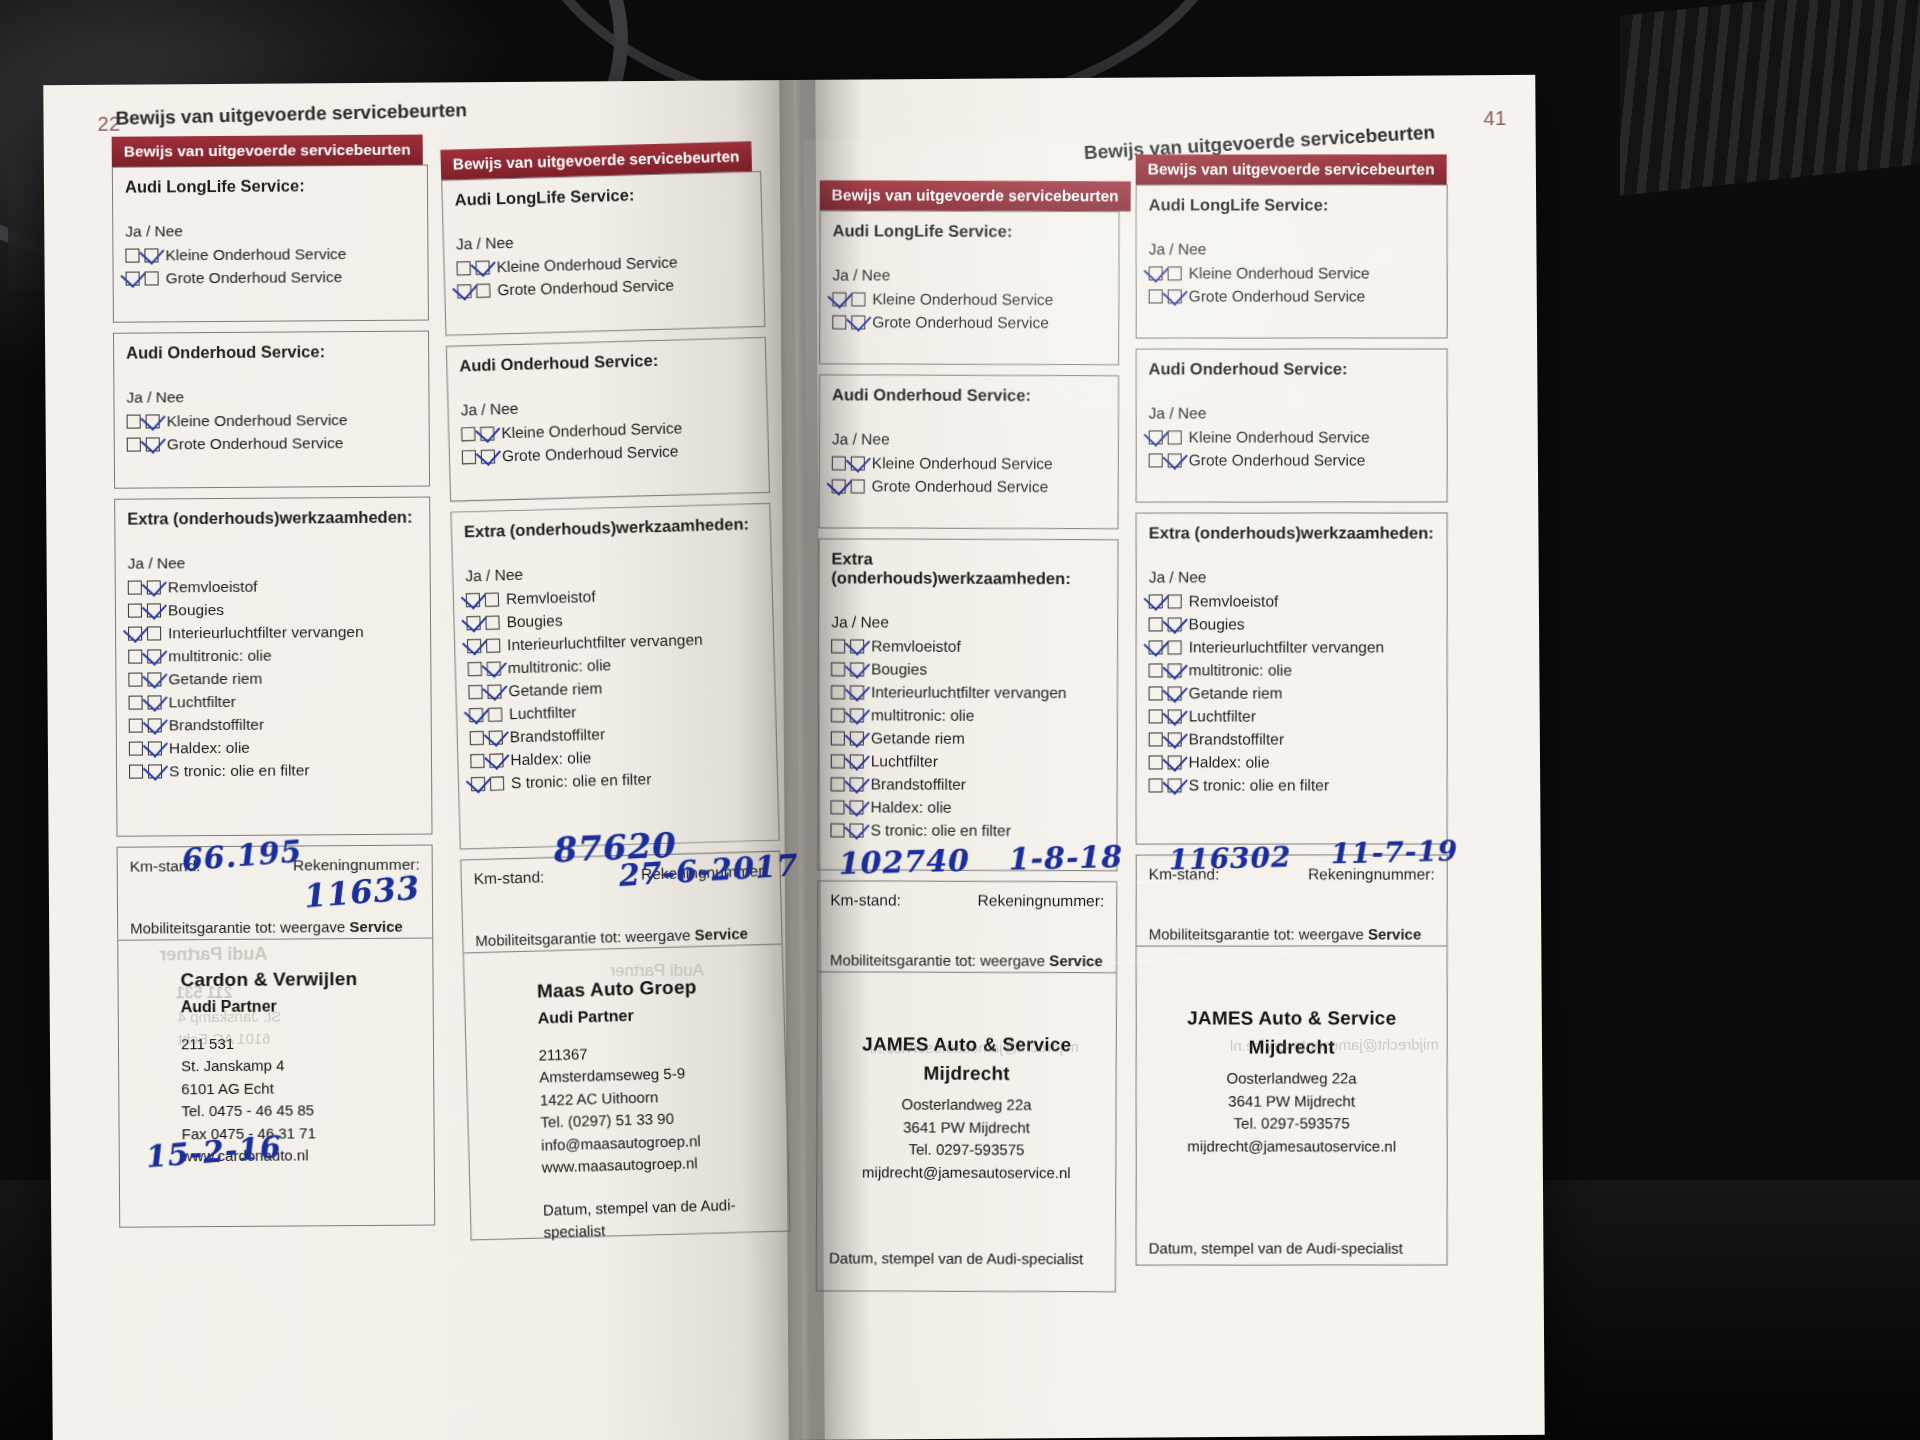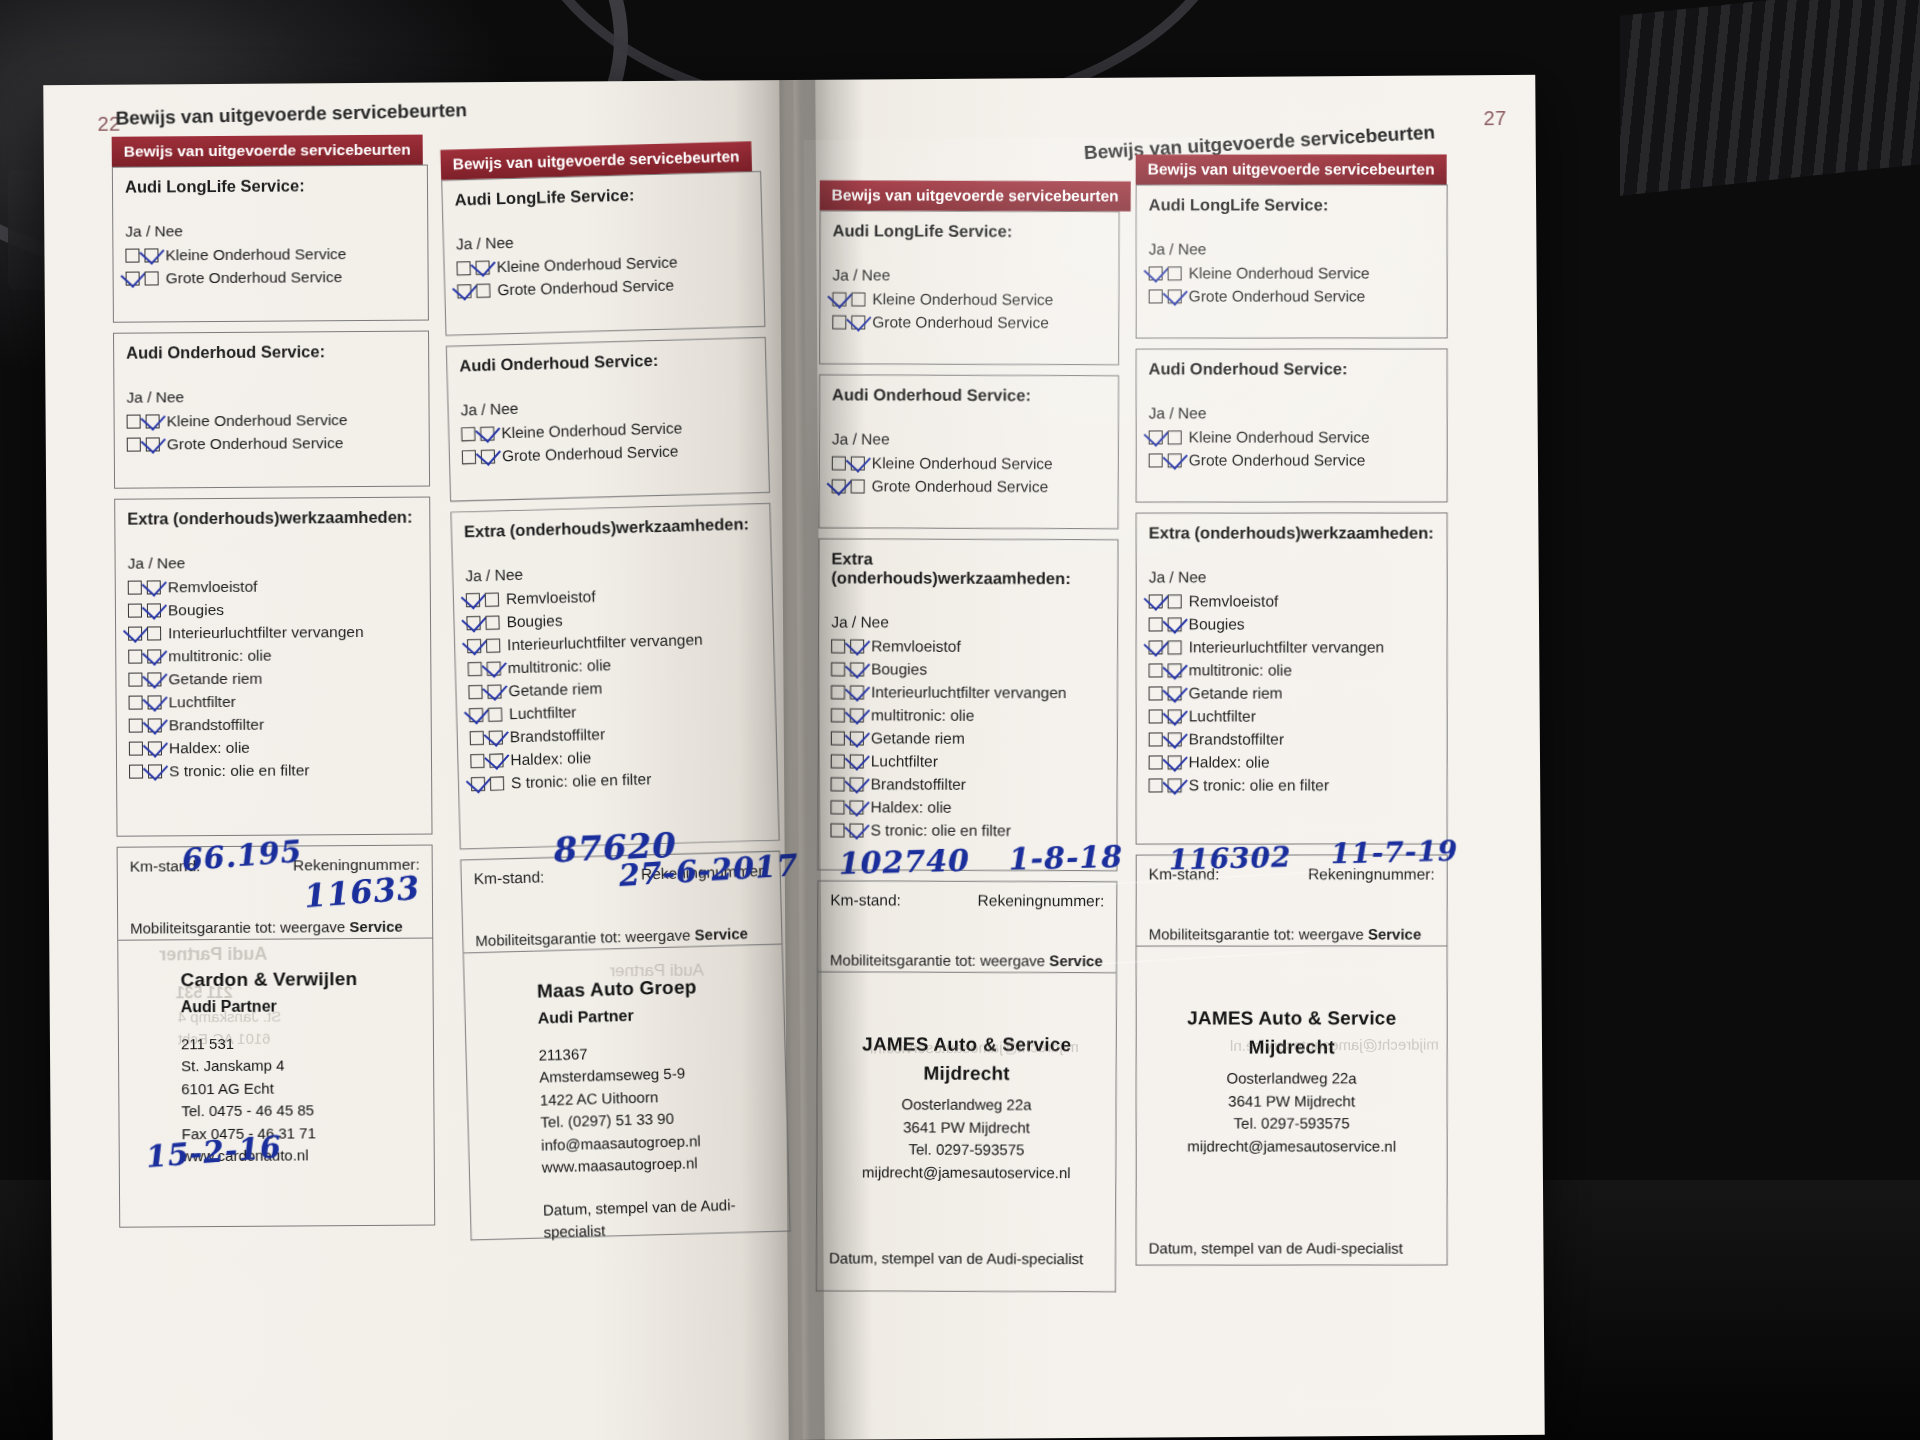--- a/index.html
+++ b/index.html
@@ -100,21 +100,21 @@
   <div class="dash-shine"></div>
 </div>
 
 <div class="booklet">
 
   <div class="page left"></div>
   <div class="page right"></div>
   <div class="gutter"></div>
 
   <div class="page-num" style="left:22px;top:28px;margin-left:32px;">22</div>
-  <div class="page-num" style="left:1440px;top:32px;">27</div>
+  <div class="page-num" style="left:1440px;top:32px;">41</div>
   <div class="head-line" style="left:72px;top:20px;transform:rotate(-1deg);">Bewijs van uitgevoerde servicebeurten</div>
   <div class="head-line" style="left:1040px;top:55px;transform:rotate(-3deg);">Bewijs van uitgevoerde servicebeurten</div>
 
   <div class="col" style="left:68px;top:52px;width:316px;">
     <div class="bar">Bewijs van uitgevoerde servicebeurten</div>
     <div class="box" style="height:130px;">
       <h4>Audi LongLife Service:</h4>
       <div class="jn">Ja / Nee</div>
       <div class="opt">
         <span class="cb"></span>

